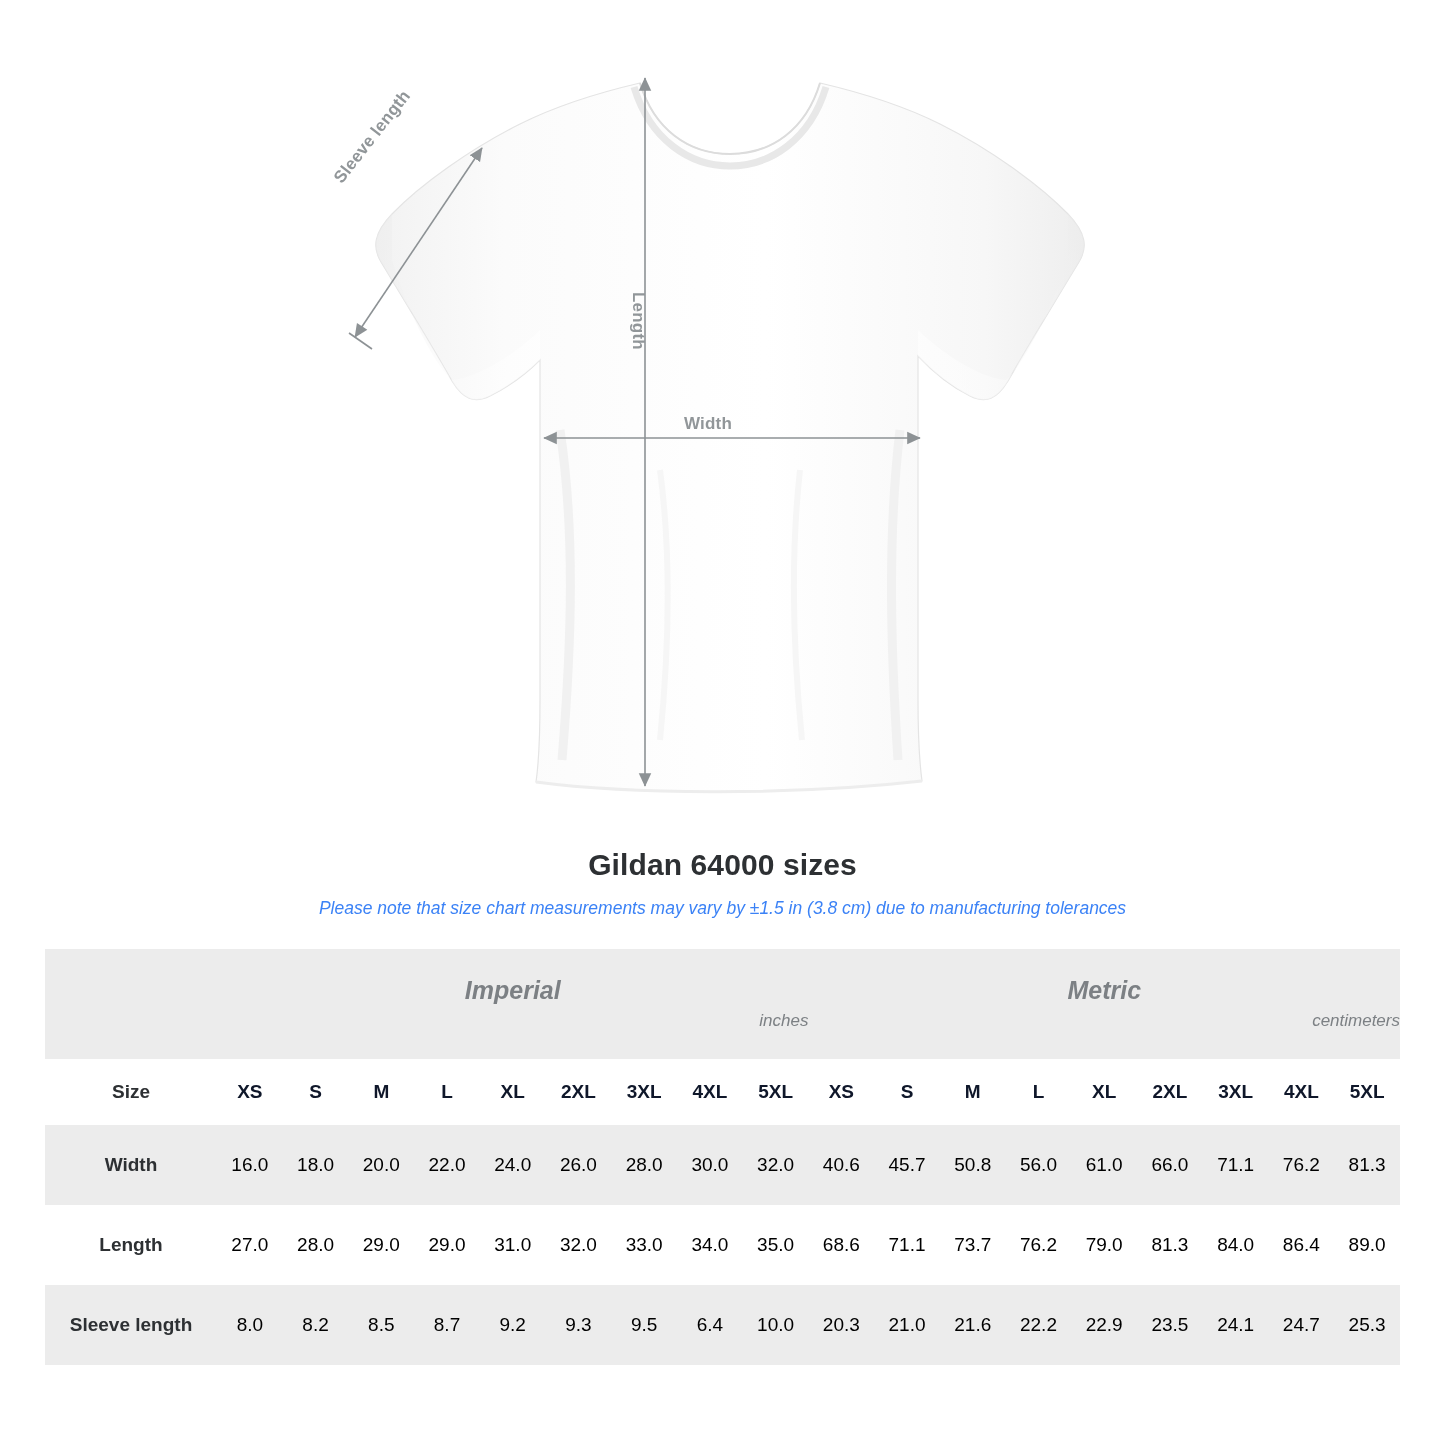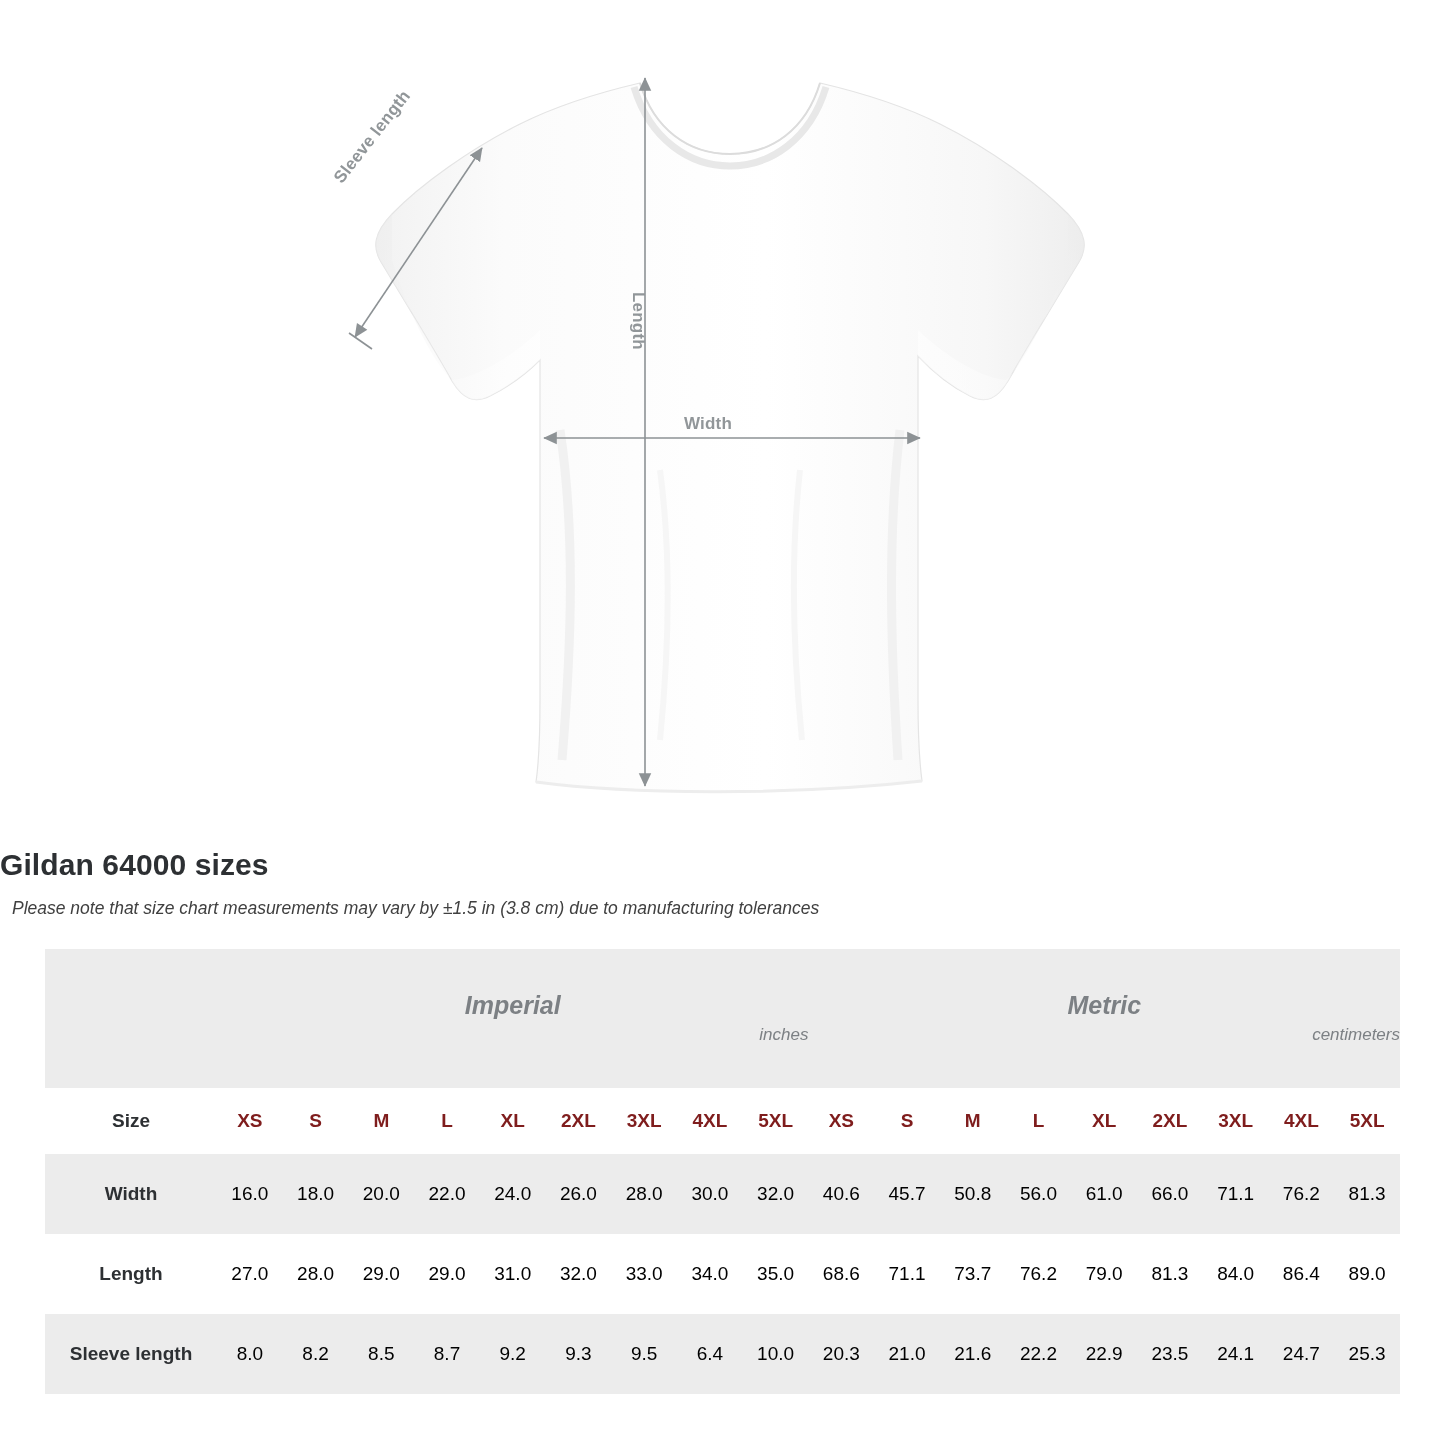--- a/index.html
+++ b/index.html
@@ -47,34 +47,34 @@
     transform: rotate(90deg);
     transform-origin: left top;
   }
   #label-width {
     left: 684px;
     top: 414px;
   }
 
   
   #title-block {
-    text-align: left;
+    text-align: center;
     margin-top: 18px;
   }
   #chart-title {
     font-size: 30px;
     font-weight: bold;
     color: #2d3033;
     margin: 0 0 16px 0;
     letter-spacing: .1px;
   }
   #chart-note {
     font-size: 17.5px;
     font-style: italic;
-    color: #404040;
+    color: #3b82f6;
     margin: 12px;
   }
 
   
   #table-wrap {
     margin: 30px 45px 0 45px;
   }
   table {
     border-collapse: collapse;
     width: 1355px;
@@ -82,21 +82,21 @@
   }
   td, th {
     text-align: center;
     vertical-align: middle;
     font-size: 18px;
     color: #2d3033;
     padding: 0;
     border: 0;
   }
   .unit-header {
-    height: 139px;
+    height: 110px;
     background: #ececec;
   }
   .unit-system {
     font-size: 25px;
     font-weight: bold;
     font-style: italic;
     color: #7c8084;
     line-height: 1.1;
   }
   .unit-unit {
@@ -108,21 +108,21 @@
   }
   tr.row-head td { height: 66px; background: #ffffff; }
   tr.row-alt td { background: #ececec; }
   tr.row-plain td { background: #ffffff; }
   tr.data-row td { height: 80px; }
   .rowlabel {
     font-weight: bold;
     font-size: 19px;
     color: #2d3033;
   }
-  .sizecell { font-weight: bold; font-size: 19px; color: #7f1d1d; }
+  .sizecell { font-weight: bold; font-size: 19px; color: #0f172a; }
   .valcell { font-size: 19px; color: #000000; }
   .firstcol { width: 172px; }
 </style>
 </head>
 <body>
 
 <div id="page">
 
   <div id="shirt-area">
     <svg id="shirt-svg" width="1445" height="830" viewBox="0 0 1445 830">

